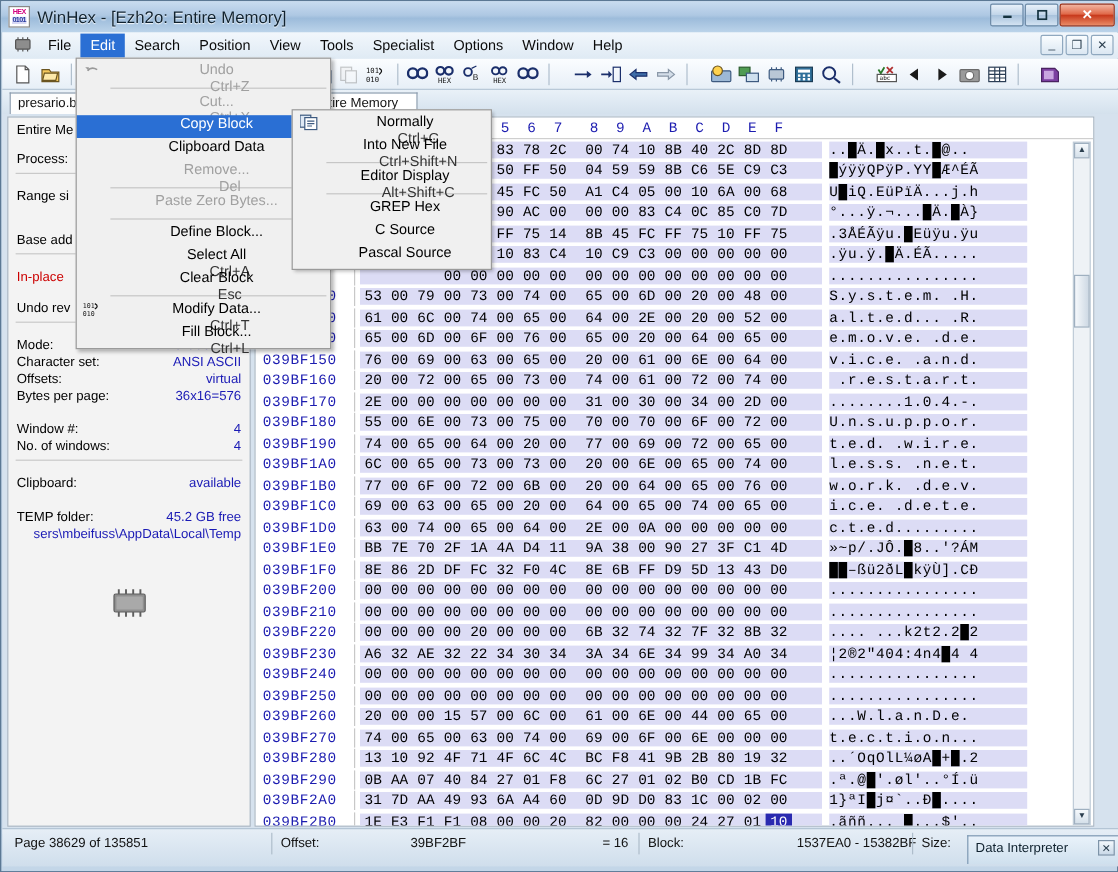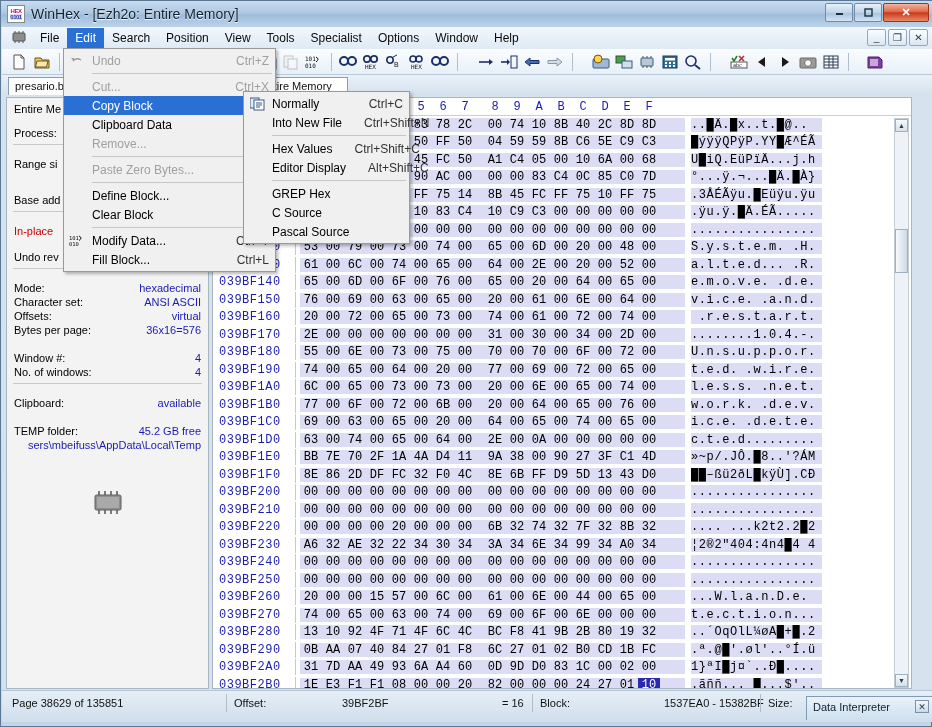--- a/index.html
+++ b/index.html
@@ -125,41 +125,41 @@
   }
   .hex-body { font-family:"Liberation Mono", monospace; font-size:12px; }
   .hex-row { display:flex; height:17.5px; align-items:center; }
   .ofs { width:82px; padding-left:6px; color:#1c1cb0; letter-spacing:0.5px; }
   .vdiv { width:1px; height:16px; background:#c8c8c8; margin-right:4px;}
   .bytes { width:385px; display:flex; color:#000; letter-spacing:0px;}
   .by { width:22px; text-align:center; }
   .by.gap { margin-left:8px; }
   .hdr-c { width:22px; text-align:center; }
   .hdr-c.gap { margin-left:8px; }
-  .ascii { width:131px; margin-left:6px; color:#000; white-space:pre; letter-spacing:0.6px; }
+  .ascii { width:165px; margin-left:6px; color:#000; white-space:pre; letter-spacing:0.6px; }
   .sel { background:#dcdcf5; }
   .selbyte { background:#2a2ab0; color:#fff; }
 
   
   .vsb { position:absolute; right:2px; top:20px; width:15px; height:570px;
          background:#eef2f6; border:1px solid #c0ccd8; }
   .vsb .thumb { position:absolute; left:0; top:110px; width:13px; height:44px;
          background: linear-gradient(90deg,#f6f9fc,#ced9e4); border:1px solid #9fb0c0;}
   .vsb .arw { position:absolute; left:0; width:13px; height:13px;
          background: linear-gradient(180deg,#f6f9fc,#d5e0ea); border:1px solid #9fb0c0;
          display:flex;align-items:center;justify-content:center;font-size:7px;color:#2a3e4e;}
 
   
   .menu-pop {
     position:absolute; background:#f0f0f0; border:1px solid #9a9a9a;
     box-shadow: 2px 2px 3px rgba(0,0,0,0.28);
     padding: 2px 0; z-index: 50;
   }
   .menu-pop .gutter { position:absolute; left:1px; top:1px; bottom:1px; width:24px; background:#f0f0f0;}
-  .mrow { position:relative; display:flex; align-items:center; height:19px; padding:0 6px 0 28px; font-size:12px; color:#000; white-space:nowrap;}
+  .mrow { position:relative; display:flex; align-items:center; height:19px; padding:0 6px 0 28px; font-size:12px; color:#000; white-space:nowrap;flex-direction:column;}
   .mrow .lbl { flex:1; }
   .mrow .acc { color:#333; margin-left:22px; }
   .mrow.dis .lbl, .mrow.dis .acc { color:#a0a0a0; }
   .mrow.hi { background:#2a6fd4; }
   .mrow.hi .lbl, .mrow.hi .acc { color:#fff; }
   .mrow .sub { position:absolute; right:5px; font-size:9px; }
   .msep { height:1px; background:#c6c6c6; margin:3px 3px 3px 28px;}
   .mico { position:absolute; left:4px; width:18px; height:16px; display:flex;align-items:center;justify-content:center;}
 
   
@@ -1357,20 +1357,24 @@
         </div>
         <div class="msep"></div>
         <div class="mrow dis">
           <span class="lbl">Paste Zero Bytes...</span>
         </div>
         <div class="msep"></div>
         <div class="mrow">
           <span class="lbl">Define Block...</span>
         </div>
         <div class="mrow">
+          <span class="lbl">Select All</span>
+          <span class="acc">Ctrl+A</span>
+        </div>
+        <div class="mrow">
           <span class="lbl">Clear Block</span>
           <span class="acc">Esc</span>
         </div>
         <div class="msep"></div>
         <div class="mrow">
           <span class="mico">
             <svg width="17" height="14" viewBox="0 0 17 14">
               <text x="0" y="6" font-size="5.5" font-family="monospace" fill="#111">101</text>
               <text x="0" y="12" font-size="5.5" font-family="monospace" fill="#111">010</text>
               <path d="M10 2q4 2 0 4.5" fill="none" stroke="#111"></path>
@@ -1401,24 +1405,20 @@
           </span>
           <span class="lbl">Normally</span>
           <span class="acc">Ctrl+C</span>
         </div>
         <div class="mrow">
           <span class="lbl">Into New File</span>
           <span class="acc">Ctrl+Shift+N</span>
         </div>
         <div class="msep"></div>
         <div class="mrow">
-          <span class="lbl">Hex Values</span>
-          <span class="acc">Ctrl+Shift+C</span>
-        </div>
-        <div class="mrow">
           <span class="lbl">Editor Display</span>
           <span class="acc">Alt+Shift+C</span>
         </div>
         <div class="msep"></div>
         <div class="mrow">
           <span class="lbl">GREP Hex</span>
         </div>
         <div class="mrow">
           <span class="lbl">C Source</span>
         </div>

